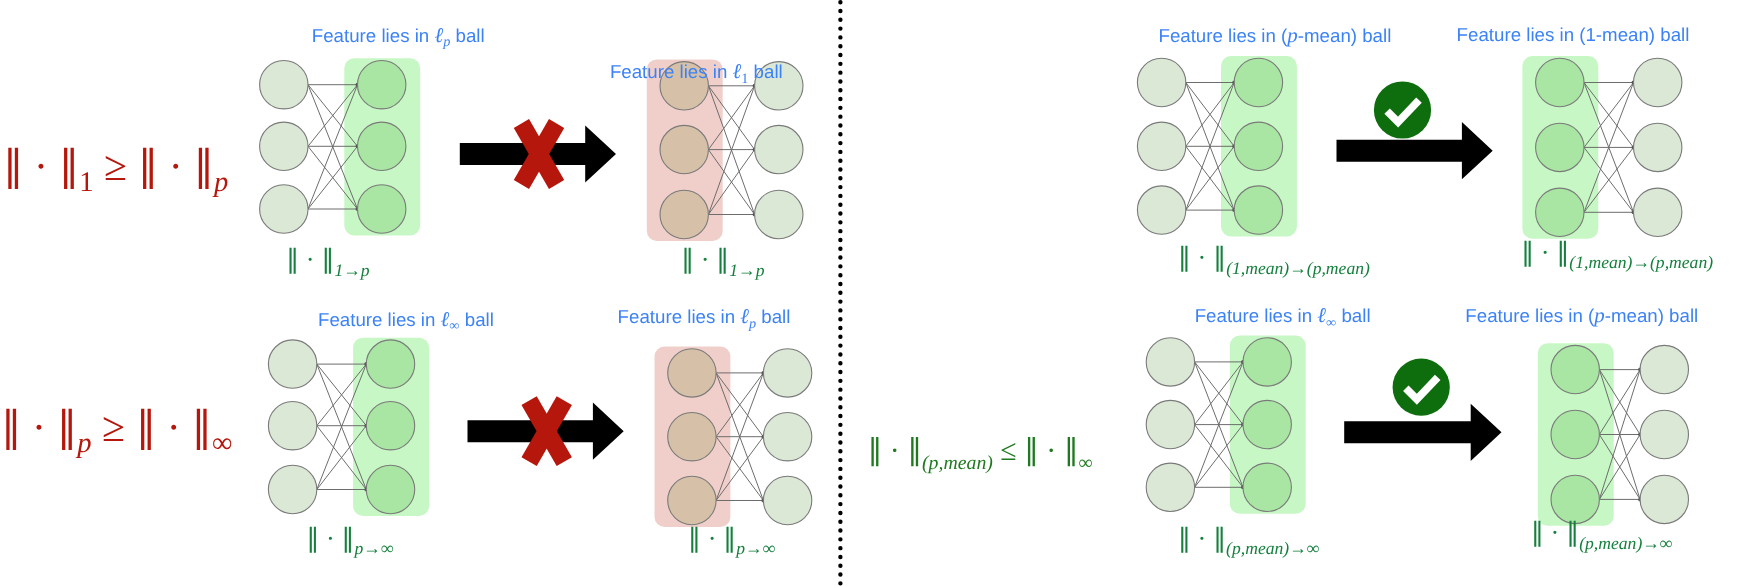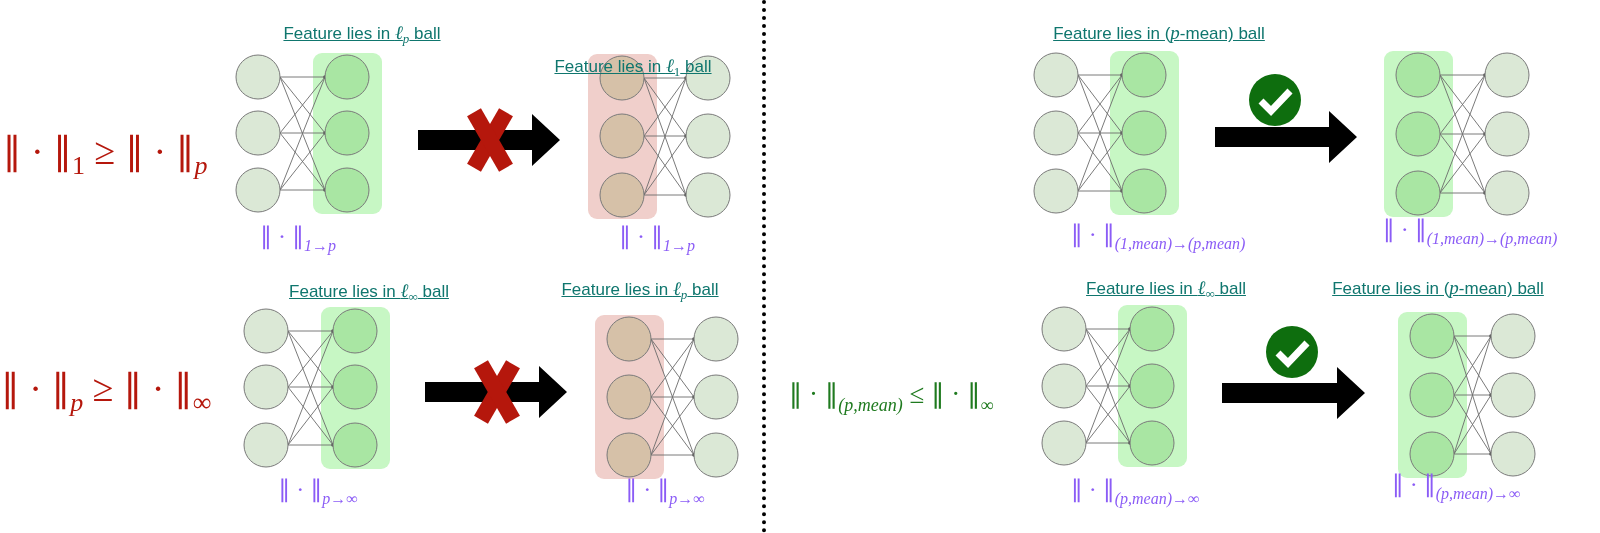--- a/index.html
+++ b/index.html
@@ -1,27 +1,27 @@
 <!DOCTYPE html>
 <html><head>
 <meta charset="utf-8">
 <style>
   html, body { margin: 0; padding: 0; background: #ffffff; }
   body { width: 1600px; height: 533px; position: relative; overflow: hidden; }
   .canvas { position: absolute; left: 0; top: 0; width: 1600px; height: 533px; }
   svg { position: absolute; left: 0; top: 0; }
   .title {
     position: absolute; transform: translateX(-50%); white-space: nowrap;
-    font-family: "Liberation Sans", sans-serif; font-size: 17px; color: #0f766e; text-decoration: underline;
+    font-family: "Liberation Sans", sans-serif; font-size: 17px; color: #3b82f6;
   }
   .title .math { font-family: "Liberation Serif", serif; font-style: italic; font-size: 19px; }
   .title .sub { font-family: "Liberation Serif", serif; font-size: 13px; vertical-align: -4px; font-style: italic; }
   .normlabel {
     position: absolute; transform: translateX(-50%); white-space: nowrap;
-    font-family: "Liberation Serif", serif; font-size: 24px; color: #8b5cf6;
+    font-family: "Liberation Serif", serif; font-size: 24px; color: #15803d;
   }
   .normlabel .sub { font-size: 16px; font-style: italic; vertical-align: -7px; }
   .formula {
     position: absolute; transform: translate(-50%, -50%); white-space: nowrap;
     font-family: "Liberation Serif", serif;
   }
   .formula.red { color: #b5170c; font-size: 38px; }
   .formula.red .sub { font-size: 26px; vertical-align: -10px; font-style: italic; }
   .formula.green { color: #1f7a1f; font-size: 27px; }
   .formula.green .sub { font-size: 18px; vertical-align: -8px; font-style: italic; }
@@ -202,31 +202,32 @@
     </svg>
 
   <div class="divider"></div>
 
   <div class="formula red" style="left:105px; top:155px;">
     <span>∥ · ∥</span><span class="sub" style="font-style:normal">1</span><span> ≥ ∥ · ∥</span><span class="sub">p</span>
   </div>
   <div class="formula red" style="left:106px; top:392px;">
     <span>∥ · ∥</span><span class="sub">p</span><span> ≥ ∥ · ∥</span><span class="sub" style="font-style:normal">∞</span>
   </div>
-  <div class="formula green" style="left:891px; top:397px;">
+  <div class="formula green" style="left:891px; top:412px;">
     <span>∥ · ∥</span><span class="sub">(p,mean)</span><span> ≤ ∥ · ∥</span><span class="sub" style="font-style:normal">∞</span>
   </div>
 
   <div class="title" style="left:362px; top:22px;"><span>Feature lies in </span><span class="math">ℓ</span><span class="sub">p</span><span> ball</span></div>
   <div class="title" style="left:633px; top:24px;margin-top:31px;"><span>Feature lies in </span><span class="math">ℓ</span><span class="sub" style="font-style:normal">1</span><span> ball</span></div>
 
   <div class="title" style="left:369px; top:280px;"><span>Feature lies in </span><span class="math">ℓ</span><span class="sub" style="font-style:normal">∞</span><span> ball</span></div>
   <div class="title" style="left:640px; top:278px;"><span>Feature lies in </span><span class="math">ℓ</span><span class="sub">p</span><span> ball</span></div>
 
   <div class="title" style="left:1159px; top:22px;"><span>Feature lies in (</span><span class="math">p</span><span class="sub"></span><span>-mean) ball</span></div>
+  <div class="title" style="left:1430px; top:22px;"><span>Feature lies in (1-mean) ball</span></div>
 
   <div class="title" style="left:1166px; top:277px;"><span>Feature lies in </span><span class="math">ℓ</span><span class="sub" style="font-style:normal">∞</span><span> ball</span></div>
   <div class="title" style="left:1438px; top:277px;"><span>Feature lies in (</span><span class="math">p</span><span>-mean) ball</span></div>
 
   <div class="normlabel" style="left:298px; top:222px;"><span>∥ · ∥</span><span class="sub">1→p</span></div>
   <div class="normlabel" style="left:657px; top:222px;"><span>∥ · ∥</span><span class="sub">1→p</span></div>
   <div class="normlabel" style="left:318px; top:475px;"><span>∥ · ∥</span><span class="sub">p→∞</span></div>
   <div class="normlabel" style="left:665px; top:475px;"><span>∥ · ∥</span><span class="sub">p→∞</span></div>
   <div class="normlabel" style="left:1158px; top:220px;"><span>∥ · ∥</span><span class="sub">(1,mean)→(p,mean)</span></div>
   <div class="normlabel" style="left:1470px; top:215px;"><span>∥ · ∥</span><span class="sub">(1,mean)→(p,mean)</span></div>

